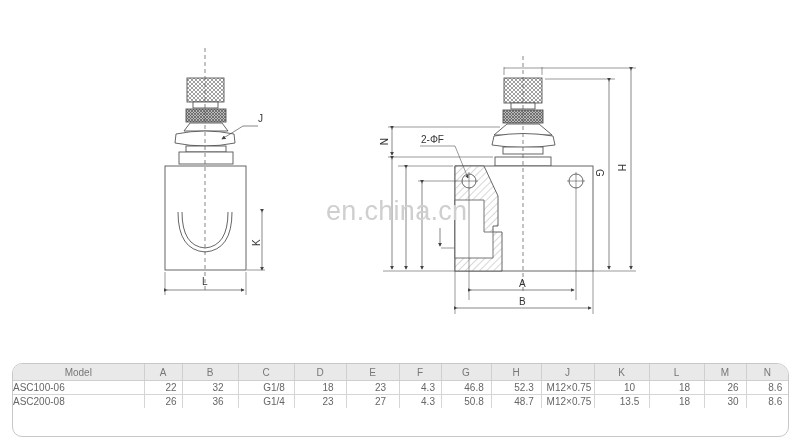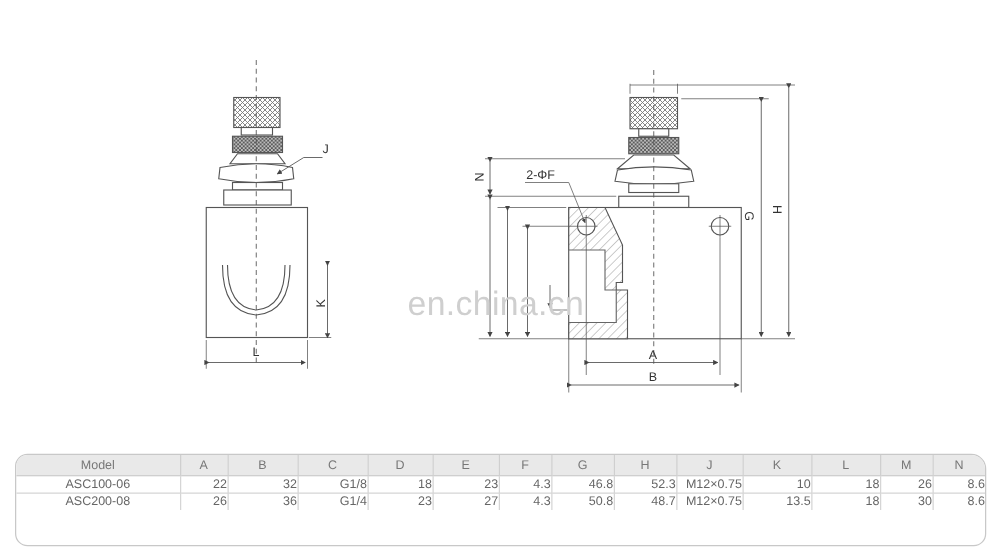--- a/index.html
+++ b/index.html
@@ -1,24 +1,24 @@
 <!DOCTYPE html>
 <html><head>
 <meta charset="utf-8">
 <style>
   html, body { margin:0; padding:0; background:#ffffff; }
   body { width:800px; height:441px; position:relative; overflow:hidden; font-family:"Liberation Sans", sans-serif; color:#555; }
   .drawing { position:absolute; left:0; top:0; width:800px; height:350px; }
   .dim-label { font-family:"Liberation Sans", sans-serif; font-size:10px; fill:#333; }
-  .watermark { position:absolute; left:326px; top:196px; font-size:27px; color:#cfcfcf; font-family:"Liberation Sans", sans-serif; letter-spacing:0.3px;margin-top:32px; }
+  .watermark { position:absolute; left:326px; top:196px; font-size:27px; color:#cfcfcf; font-family:"Liberation Sans", sans-serif; letter-spacing:0.3px; }
   .table-wrap { position:absolute; left:12px; top:363px; width:775px; height:72px; border:1px solid #c8c8c8; border-radius:10px 12px 10px 10px; overflow:hidden; }
   .table-wrap table { width:100%; border-collapse:collapse; table-layout:fixed; font-size:10px; color:#666; }
   .table-wrap th { background:#e9e9e9; font-weight:normal; height:16px; border-right:1px solid #cfcfcf; border-bottom:1px solid #cfcfcf; text-align:center; padding:0; color:#777; }
-  .table-wrap td { height:13px; border-right:1px solid #d5d5d5; border-bottom:1px solid #d5d5d5; padding:0 0 0 16px; text-align:right; line-height:13px; }
-  .table-wrap td.c { text-align:center; padding:0; }
+  .table-wrap td { height:13px; border-right:1px solid #d5d5d5; border-bottom:1px solid #d5d5d5; padding:0 0 0 16px; text-align:center; line-height:13px; }
+  .table-wrap td.c { text-align:left; padding:0; }
   .table-wrap tr:last-child td { border-bottom:none; }
   .table-wrap th:last-child, .table-wrap td:last-child { border-right:none; }
 </style>
 </head>
 <body>
 
 <svg class="drawing" viewBox="0 0 800 350" xmlns="http://www.w3.org/2000/svg">
   <defs>
     <pattern id="knurl" width="4" height="4" patternUnits="userSpaceOnUse">
       <rect width="4" height="4" fill="#fff"></rect>

